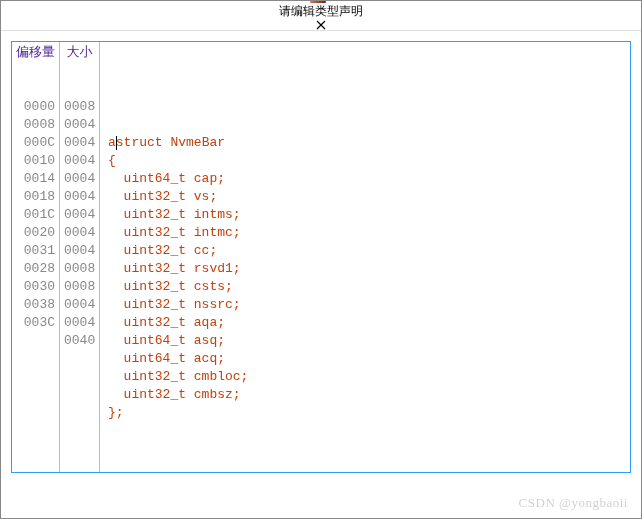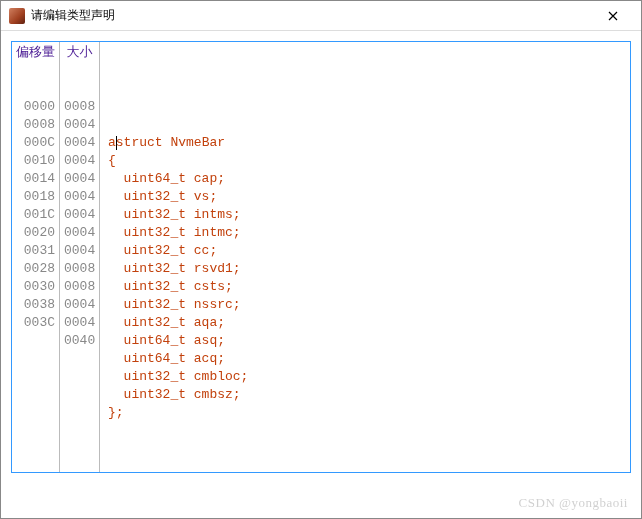--- a/index.html
+++ b/index.html
@@ -13,20 +13,21 @@
     overflow: hidden;
     border: 1px solid #888;
   }
   .titlebar {
     height: 30px;
     display: flex;
     align-items: center;
     padding: 0 8px;
     background: #fff;
     border-bottom: 1px solid #ddd;
+    flex-direction: column;
   }
   .titlebar-icon {
     width: 16px; height: 16px;
     margin-right: 6px;
     background: linear-gradient(135deg,#d08060 0%,#a04020 60%,#602010 100%);
     border-radius: 2px;
   }
   .titlebar-text { flex: 1; font-size: 12px; }
   .close-btn {
     width: 40px; height: 28px;

